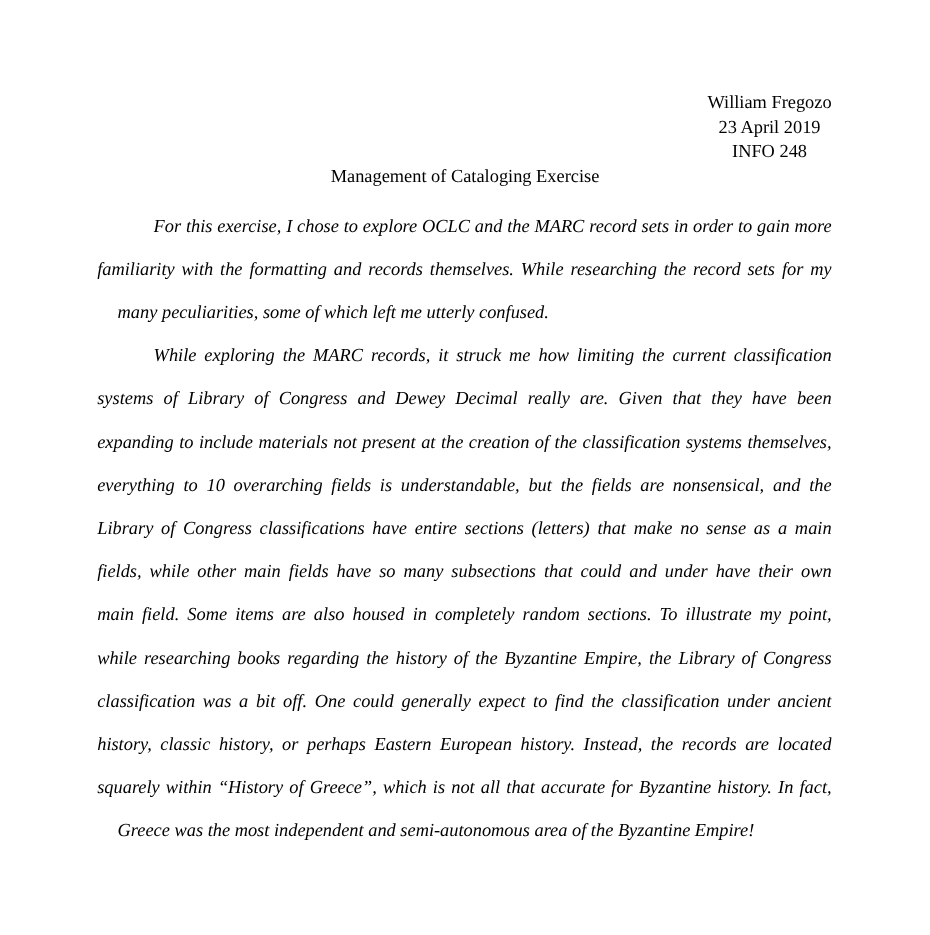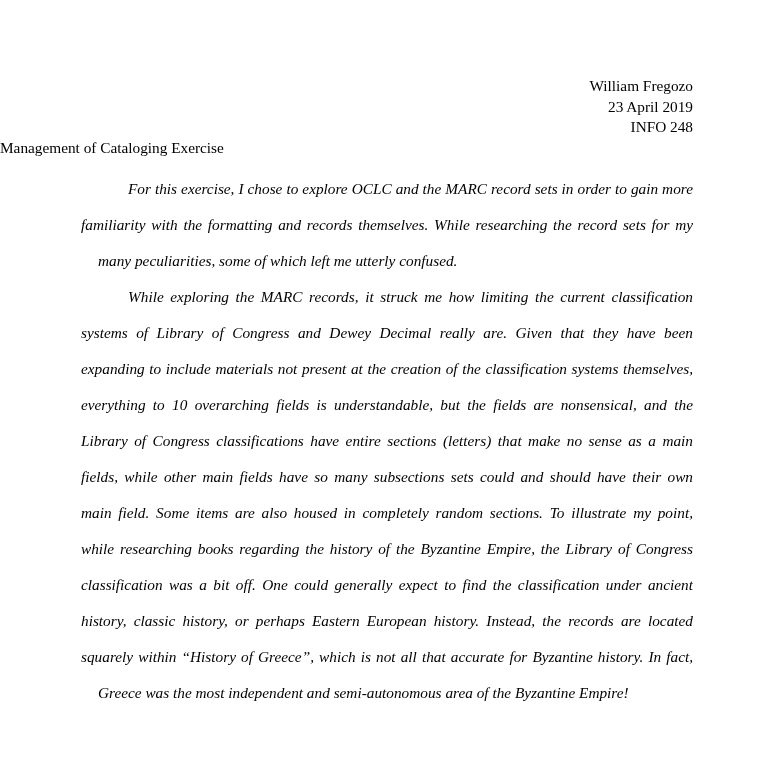--- a/index.html
+++ b/index.html
@@ -20,34 +20,34 @@
       left: 0;
       top: 0;
       width: 775px;
       height: 779px;
       background: #ffffff;
     }
     .header-block {
       position: absolute;
       right: 82px;
       top: 76px;
-      text-align: right;
+      text-align: center;
       font-size: 15.3px;
       line-height: 20.5px;
     }
     .header-line {
       display: block;
       white-space: nowrap;
     }
     .doc-title {
       position: absolute;
       left: 0;
       width: 775px;
       top: 138px;
-      text-align: left;
+      text-align: center;
       font-size: 15.3px;
       line-height: 20px;
     }
     .body-text {
       position: absolute;
       left: 81px;
       width: 612px;
       top: 178px;
       font-size: 15.3px;
     }
@@ -117,21 +117,21 @@
       <div class="line">
           <span class="txt">expanding to include materials not present at the creation of the classification systems themselves,</span>
         </div>
       <div class="line">
           <span class="txt">everything to 10 overarching fields is understandable, but the fields are nonsensical, and the</span>
         </div>
       <div class="line">
           <span class="txt">Library of Congress classifications have entire sections (letters) that make no sense as a main</span>
         </div>
       <div class="line">
-          <span class="txt">fields, while other main fields have so many subsections sets could and should have their own</span>
+          <span class="txt">fields, while other main fields have so many subsections that could and under have their own</span>
         </div>
       <div class="line">
           <span class="txt">main field. Some items are also housed in completely random sections. To illustrate my point,</span>
         </div>
       <div class="line">
           <span class="txt">while researching books regarding the history of the Byzantine Empire, the Library of Congress</span>
         </div>
       <div class="line">
           <span class="txt">classification was a bit off. One could generally expect to find the classification under ancient</span>
         </div>

